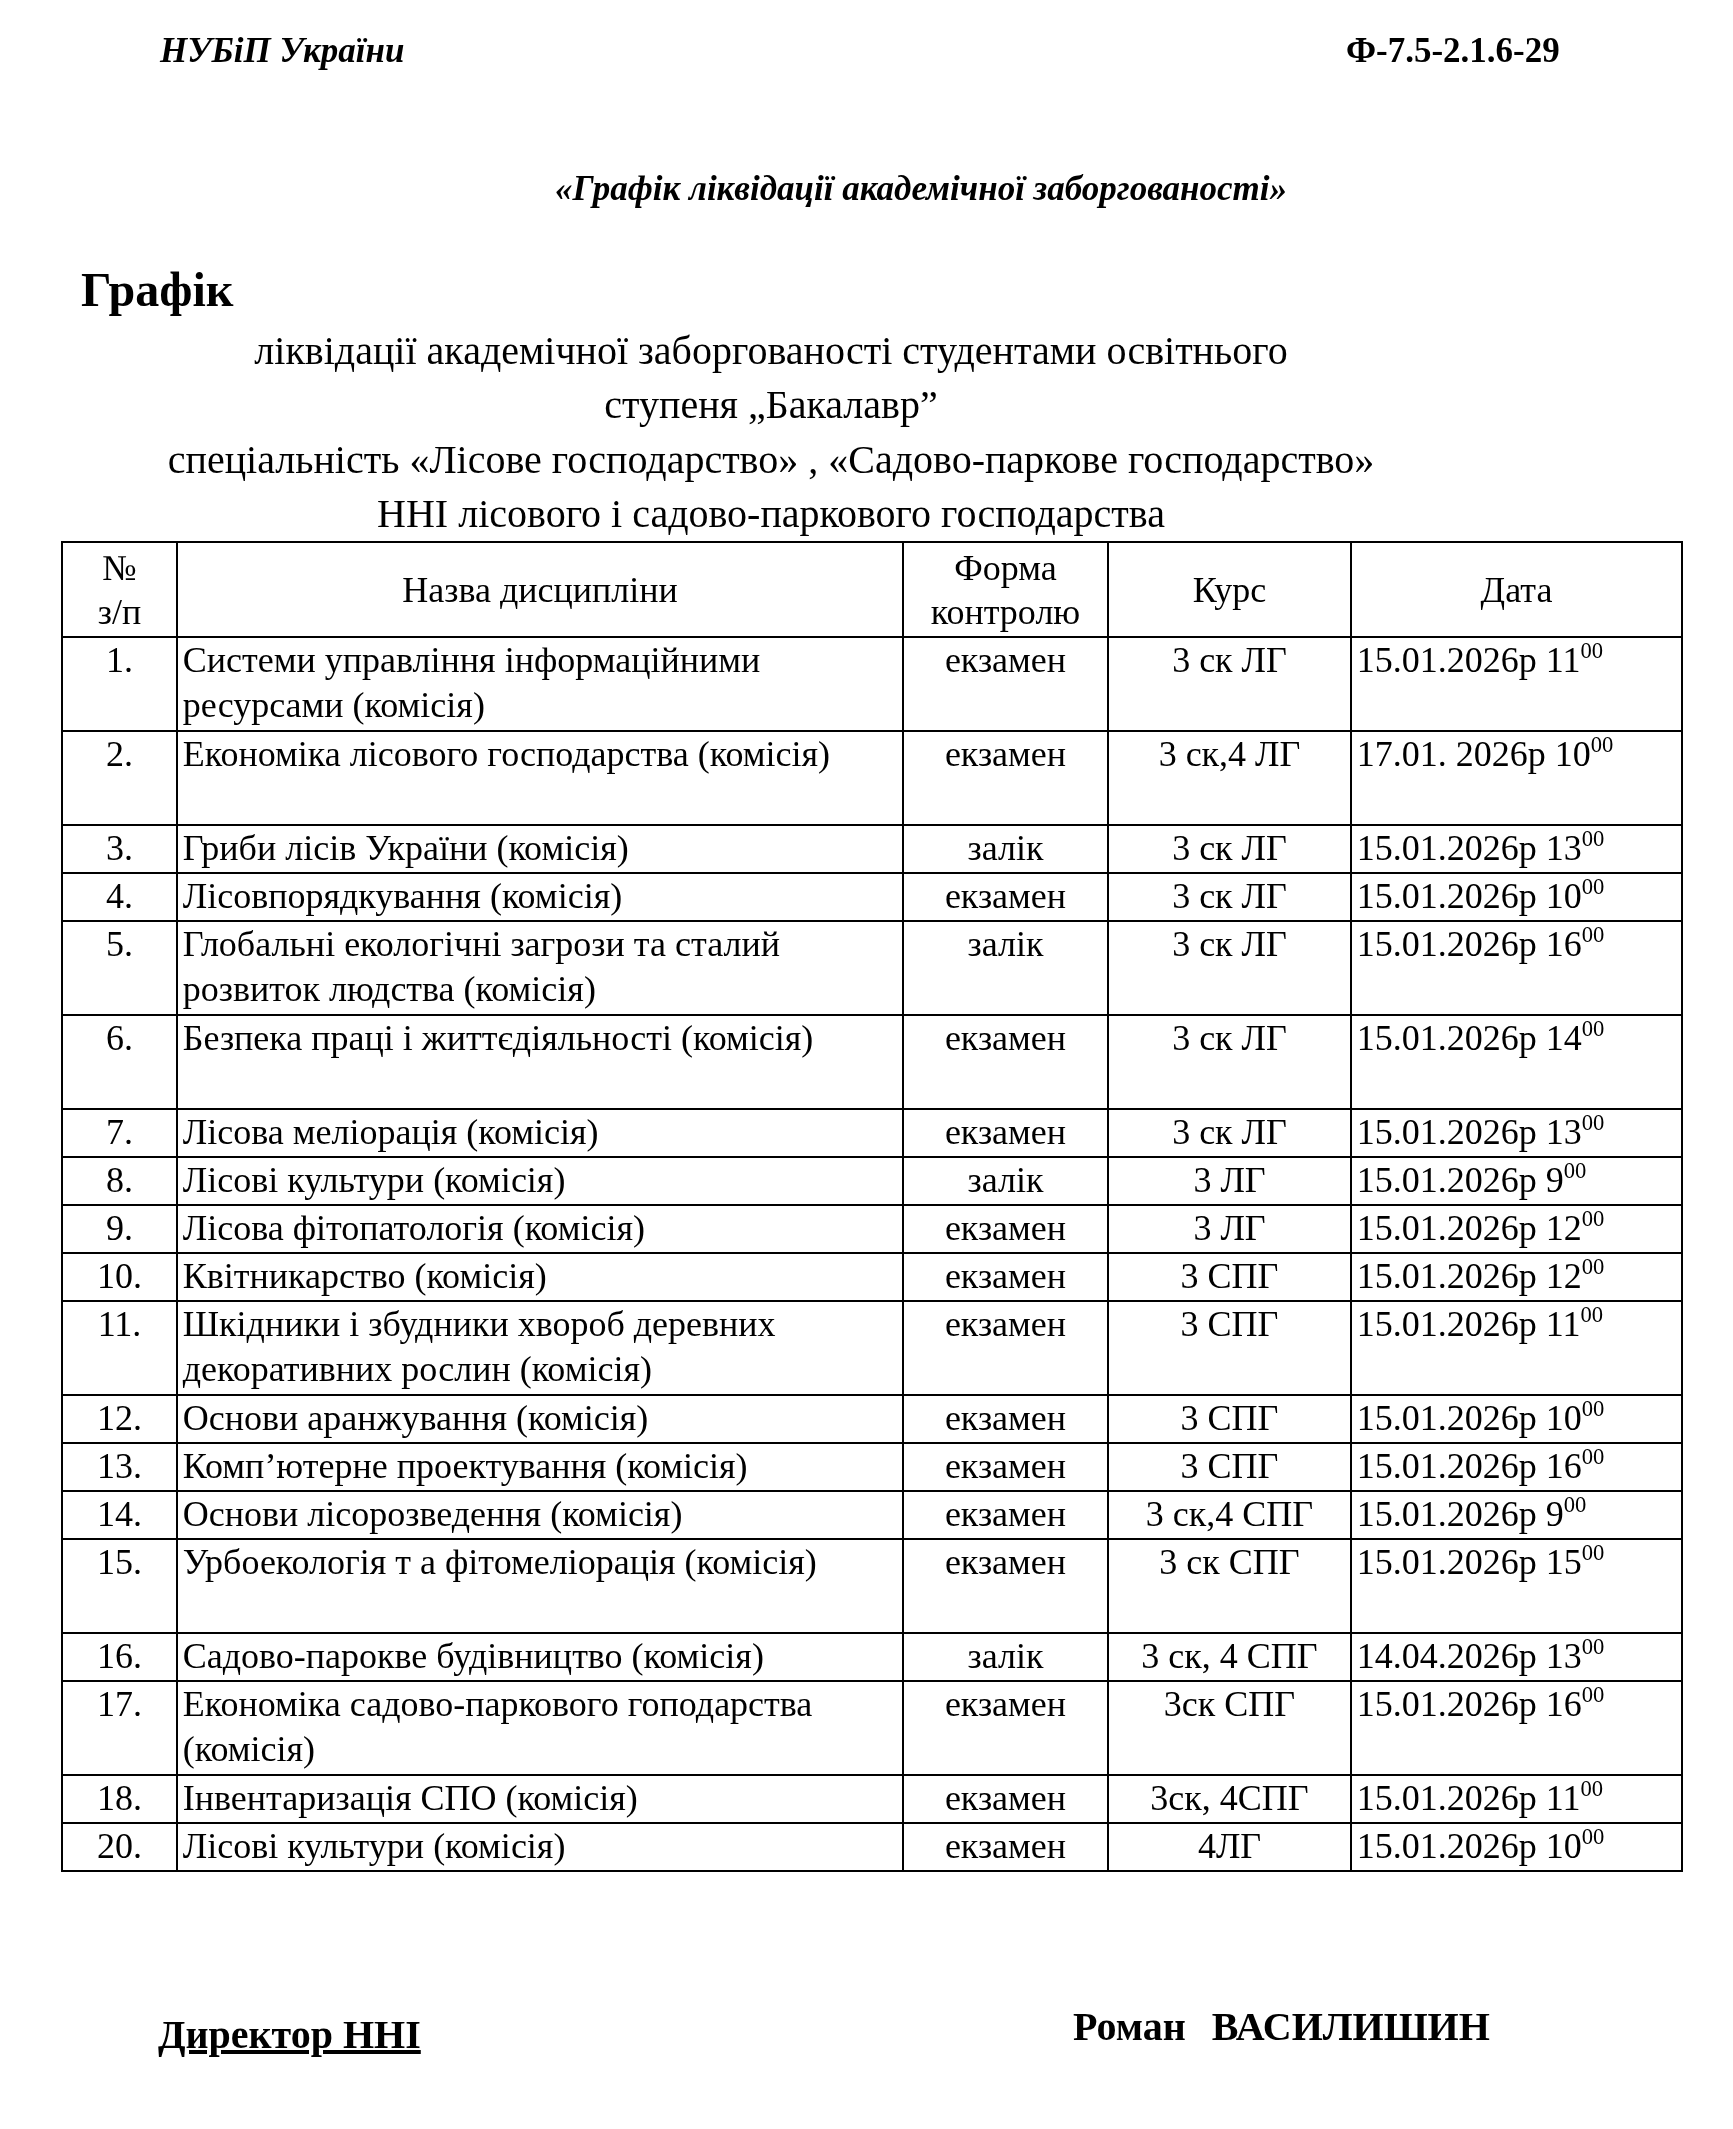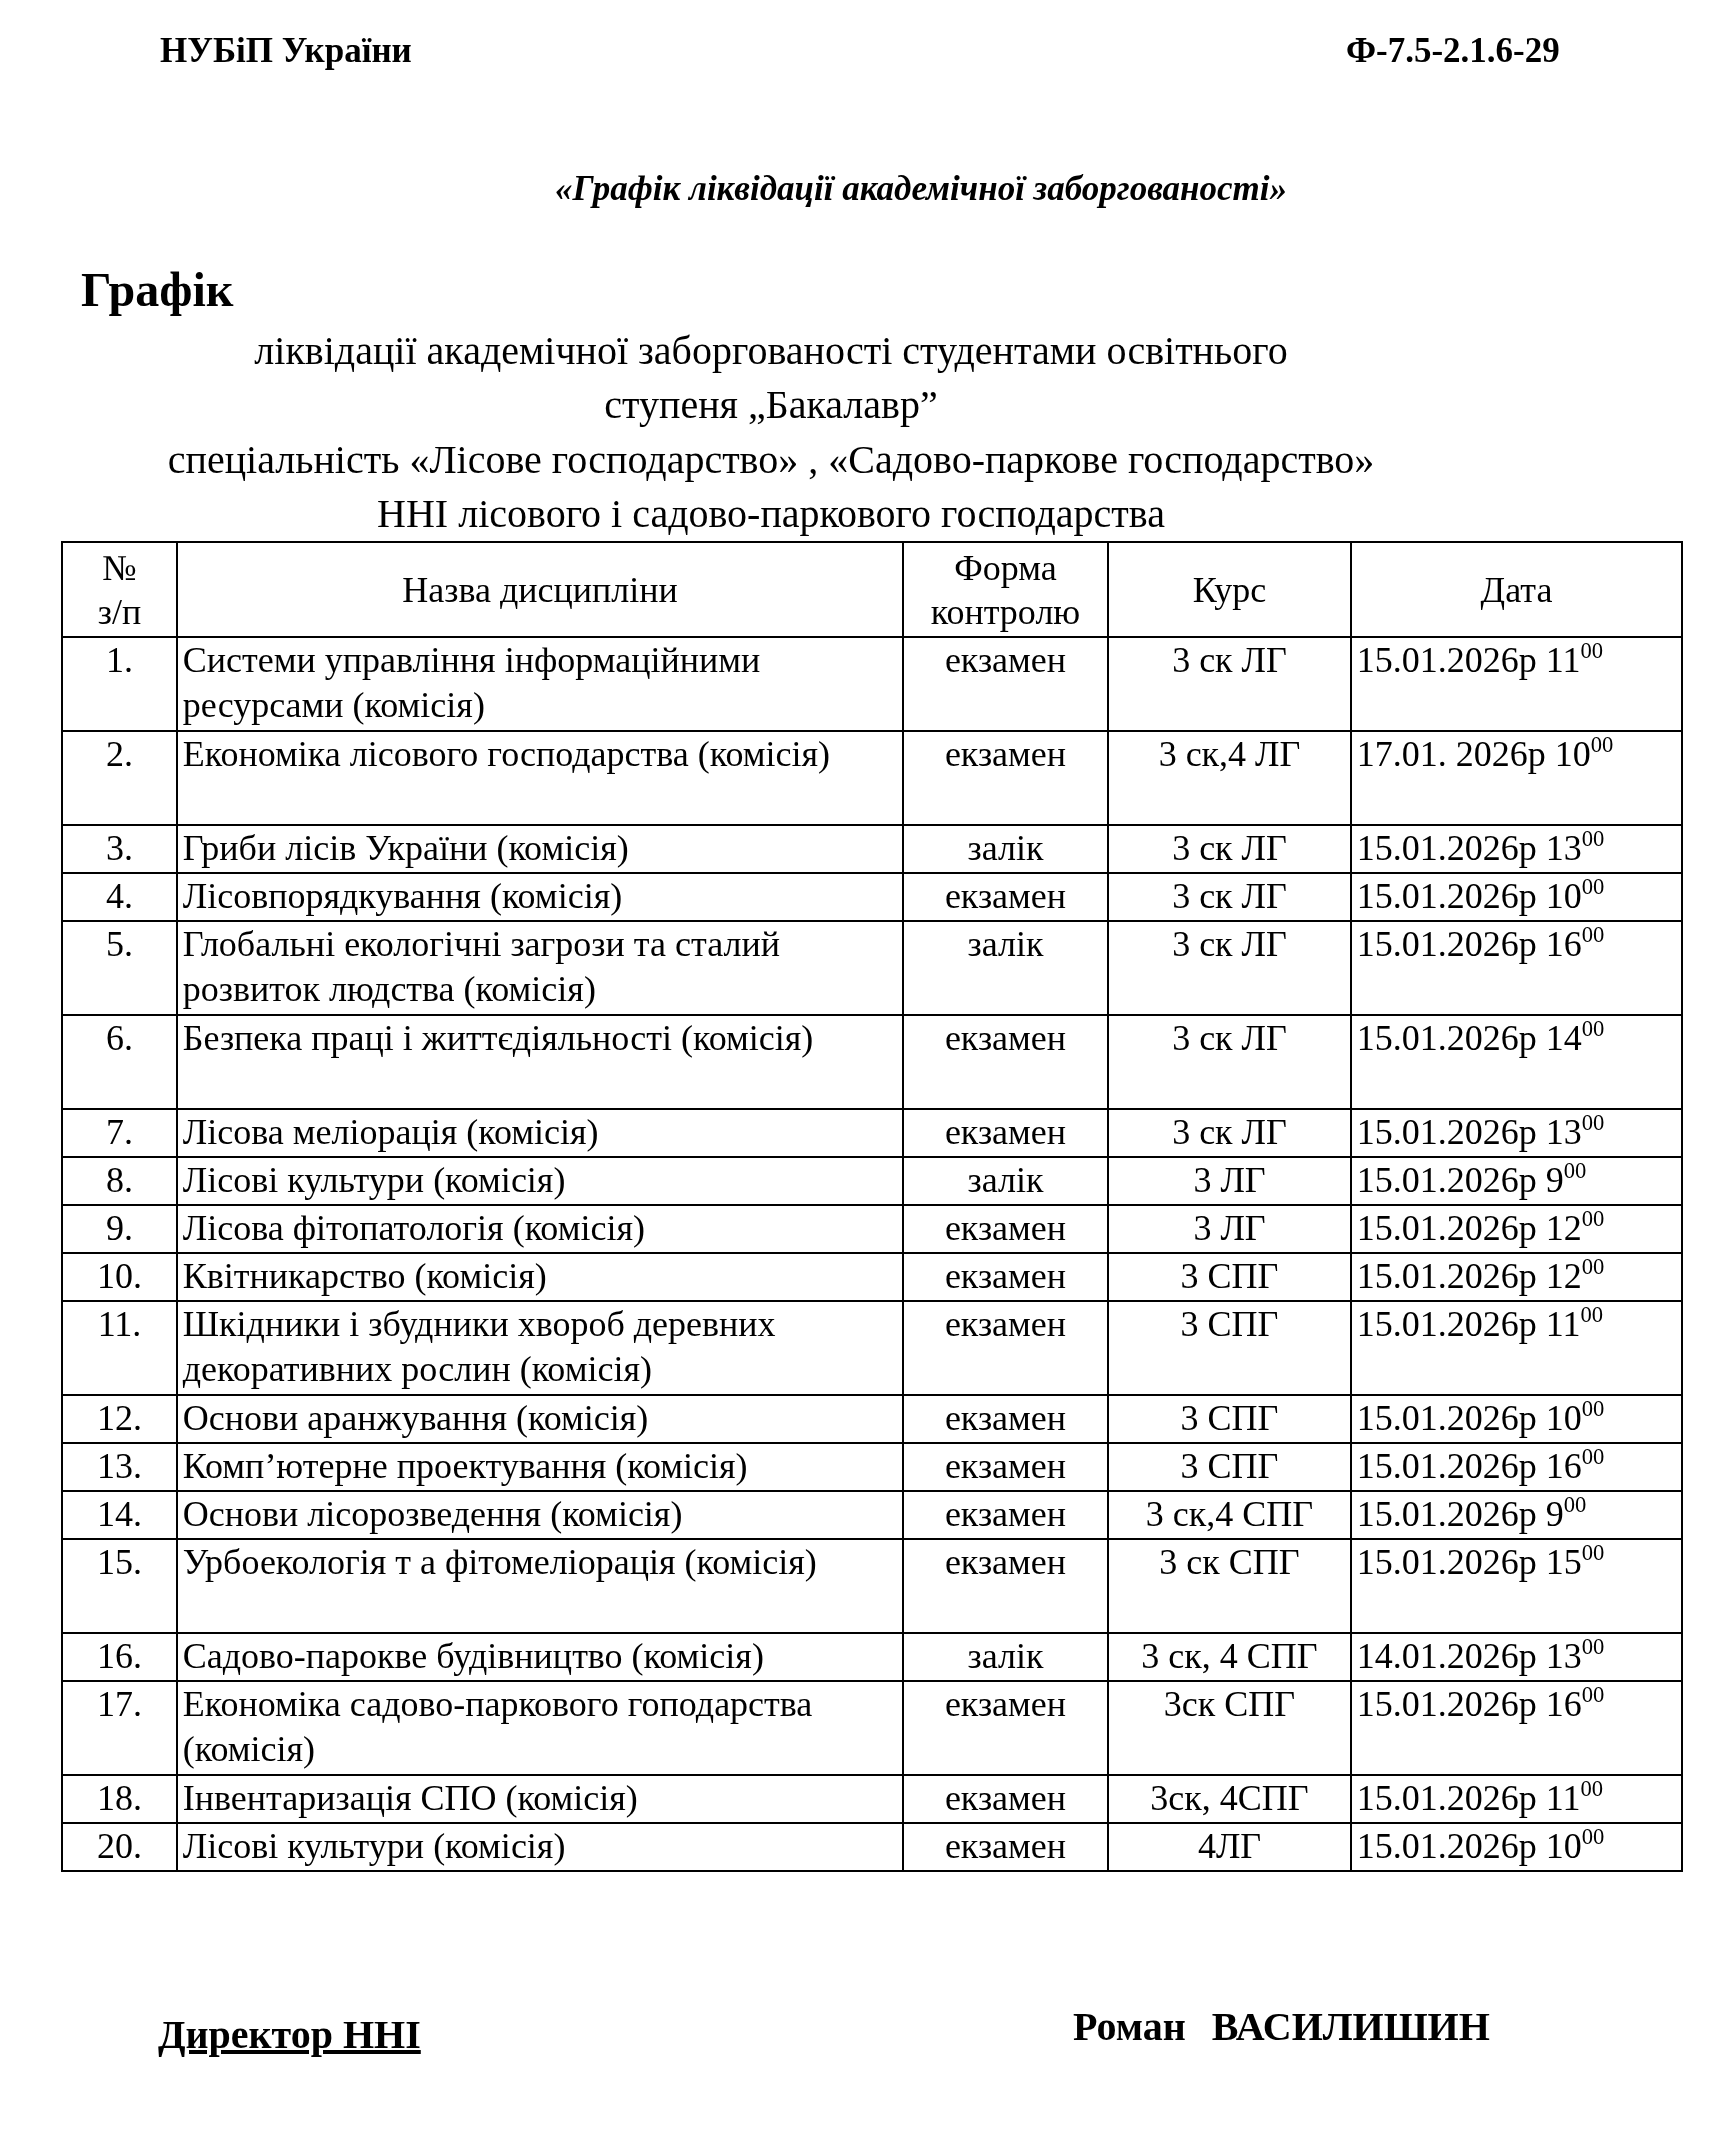--- a/index.html
+++ b/index.html
@@ -1,21 +1,21 @@
 <!DOCTYPE html>
 <html style="font-size:13px"><head>
   <meta charset="utf-8">
   <style>
     html, body { margin: 0; padding: 0; background: #ffffff; }
     body {
       width: 1734px; height: 2129px; position: relative; overflow: hidden;
       font-family: "Liberation Serif", serif; color: #000;
     }
     .abs { position: absolute; white-space: nowrap; }
-    .hdr-left { left: 160px; top: 31px; font-size: 35px; font-weight: bold; }
+    .hdr-left { left: 160px; top: 31px; font-size: 35px; font-weight: bold; font-style: italic; }
     .hdr-right { left: 1346px; top: 31px; font-size: 35px; font-weight: bold; }
     .form-title { left: 0; width: 1716px; top: 169px; text-align: center; font-size: 35px; font-weight: bold; font-style: italic; padding-left: 126px; box-sizing: border-box; }
     .title { left: 0; width: 1644px; top: 262px; font-size: 48px; font-weight: bold; padding-left: 81px; box-sizing: border-box;}
     .sub { left: 0; width: 1526px; text-align: center; font-size: 40px; }
     .sub1 { top: 327px; padding-left: 16px; box-sizing: border-box; }
     .sub2 { top: 381px; padding-left: 16px; box-sizing: border-box; }
     .sub3 { top: 436px; padding-left: 16px; box-sizing: border-box; }
     .sub4 { top: 490px; padding-left: 16px; box-sizing: border-box; }
 
     table.sched {
@@ -185,21 +185,21 @@
         <td class="name">Урбоекологія т а фітомеліорація (комісія)</td>
         <td class="form">екзамен</td>
         <td class="course">3 ск СПГ</td>
         <td class="date"><span>15.01.2026р 15</span><sup>00</sup></td>
       </tr>
       <tr class="r1">
         <td class="num">16.</td>
         <td class="name">Садово-парокве будівництво  (комісія)</td>
         <td class="form">залік</td>
         <td class="course">3 ск, 4 СПГ</td>
-        <td class="date"><span>14.01.2026р 13</span><sup>00</sup></td>
+        <td class="date"><span>14.04.2026р 13</span><sup>00</sup></td>
       </tr>
       <tr class="r2">
         <td class="num">17.</td>
         <td class="name">Економіка  садово-паркового гоподарства (комісія)</td>
         <td class="form">екзамен</td>
         <td class="course">3ск СПГ</td>
         <td class="date"><span>15.01.2026р 16</span><sup>00</sup></td>
       </tr>
       <tr class="r1">
         <td class="num">18.</td>

